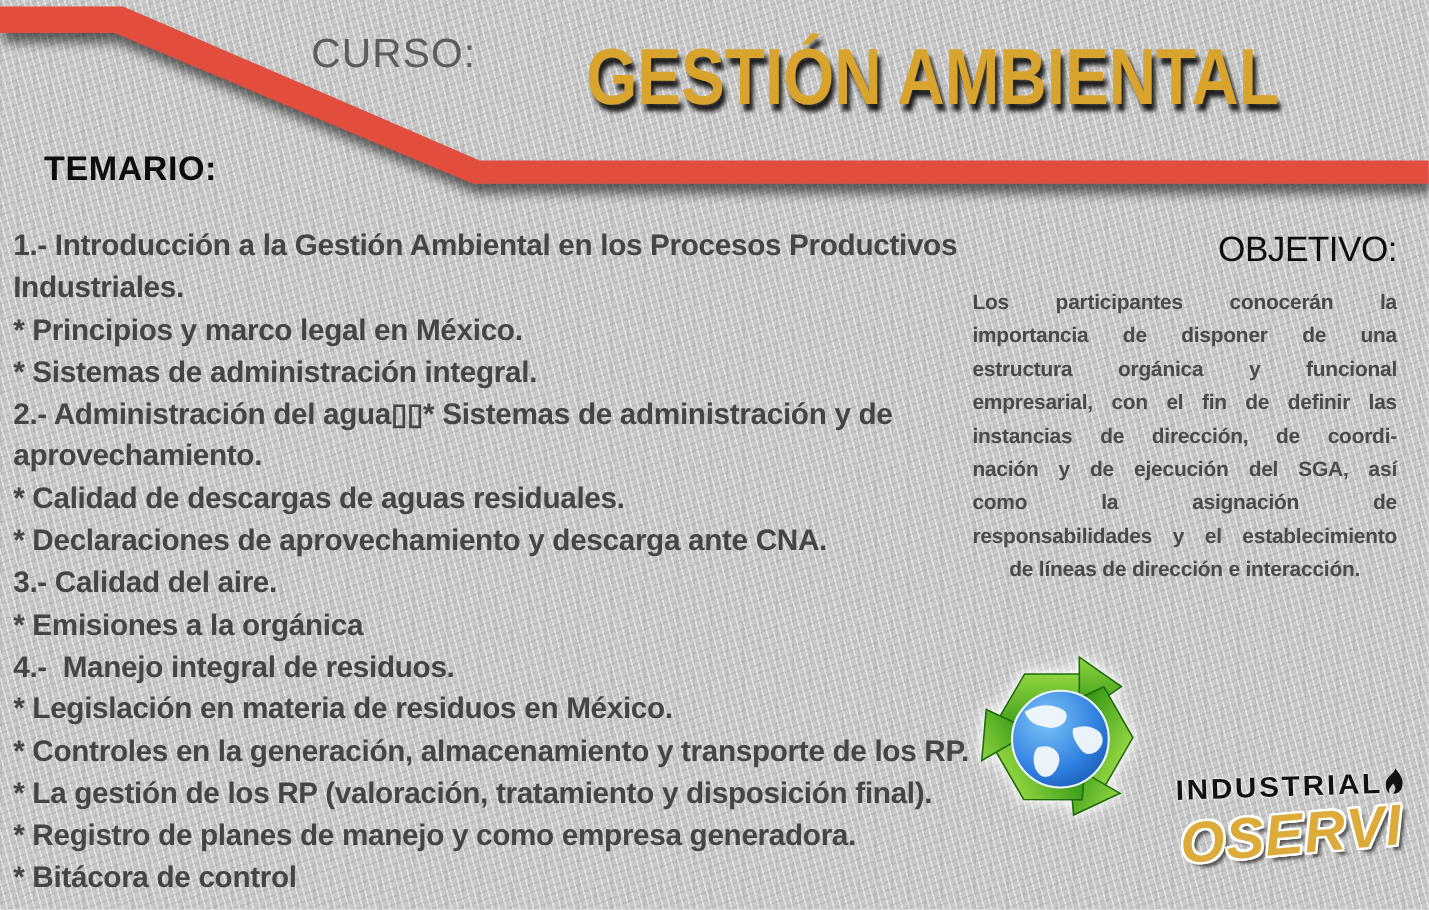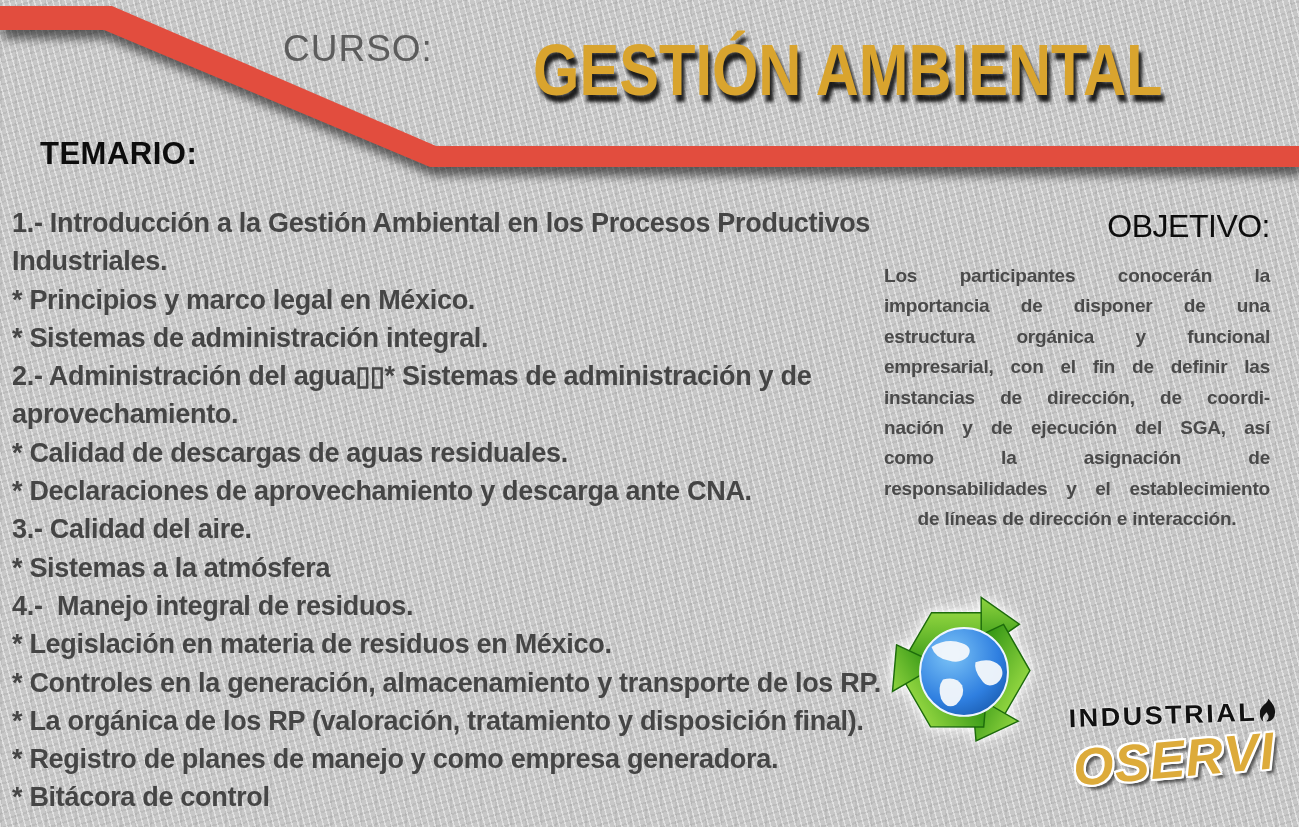--- a/index.html
+++ b/index.html
@@ -102,25 +102,25 @@
   <div class="temario-list">
       <div class="t-line">1.- Introducción a la Gestión Ambiental en los Procesos Productivos</div>
       <div class="t-line">Industriales.</div>
       <div class="t-line">* Principios y marco legal en México.</div>
       <div class="t-line">* Sistemas de administración integral.</div>
       <div class="t-line">2.- Administración del agua▯▯* Sistemas de administración y de</div>
       <div class="t-line">aprovechamiento.</div>
       <div class="t-line">* Calidad de descargas de aguas residuales.</div>
       <div class="t-line">* Declaraciones de aprovechamiento y descarga ante CNA.</div>
       <div class="t-line">3.- Calidad del aire.</div>
-      <div class="t-line">* Sistemas a la atmósfera</div>
+      <div class="t-line">* Emisiones a la orgánica</div>
       <div class="t-line">4.-  Manejo integral de residuos.</div>
       <div class="t-line">* Legislación en materia de residuos en México.</div>
       <div class="t-line">* Controles en la generación, almacenamiento y transporte de los RP.</div>
-      <div class="t-line">* La orgánica de los RP (valoración, tratamiento y disposición final).</div>
+      <div class="t-line">* La gestión de los RP (valoración, tratamiento y disposición final).</div>
       <div class="t-line">* Registro de planes de manejo y como empresa generadora.</div>
       <div class="t-line">* Bitácora de control</div>
     </div>
 
   <div class="objetivo-heading">OBJETIVO:</div>
   <div class="objetivo-para">
       <div class="o-line">Los participantes conocerán la</div>
       <div class="o-line">importancia de disponer de una</div>
       <div class="o-line">estructura orgánica y funcional</div>
       <div class="o-line">empresarial, con el fin de definir las</div>

